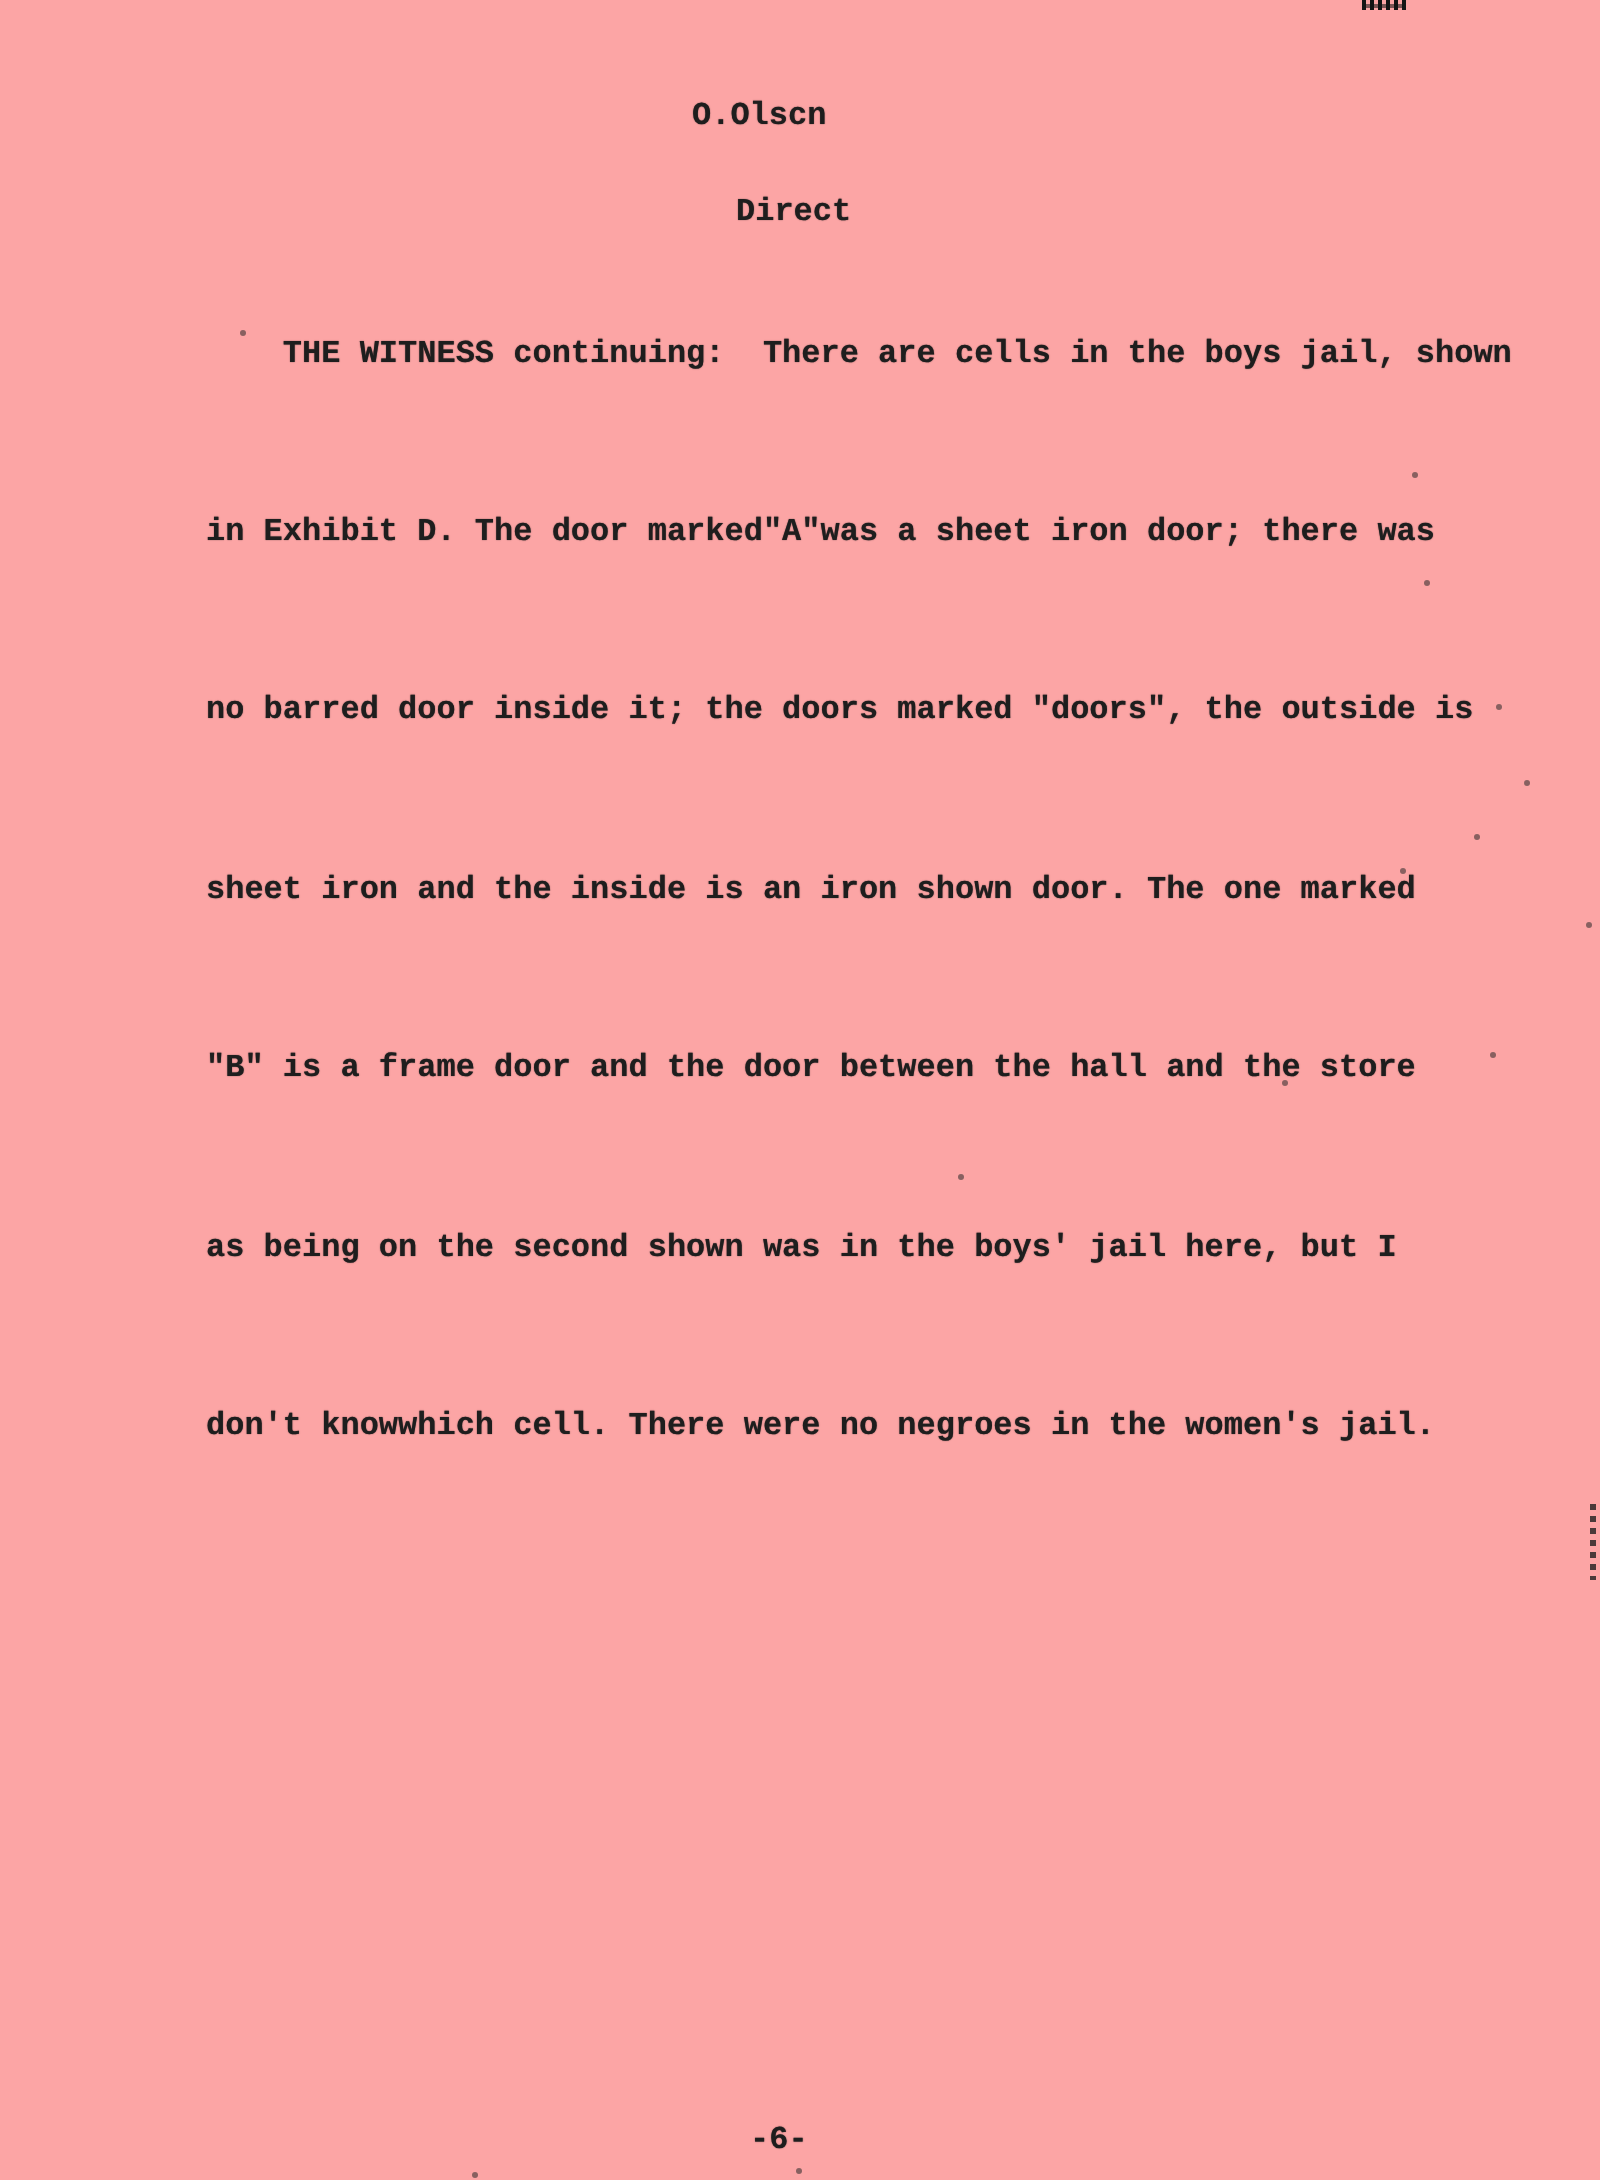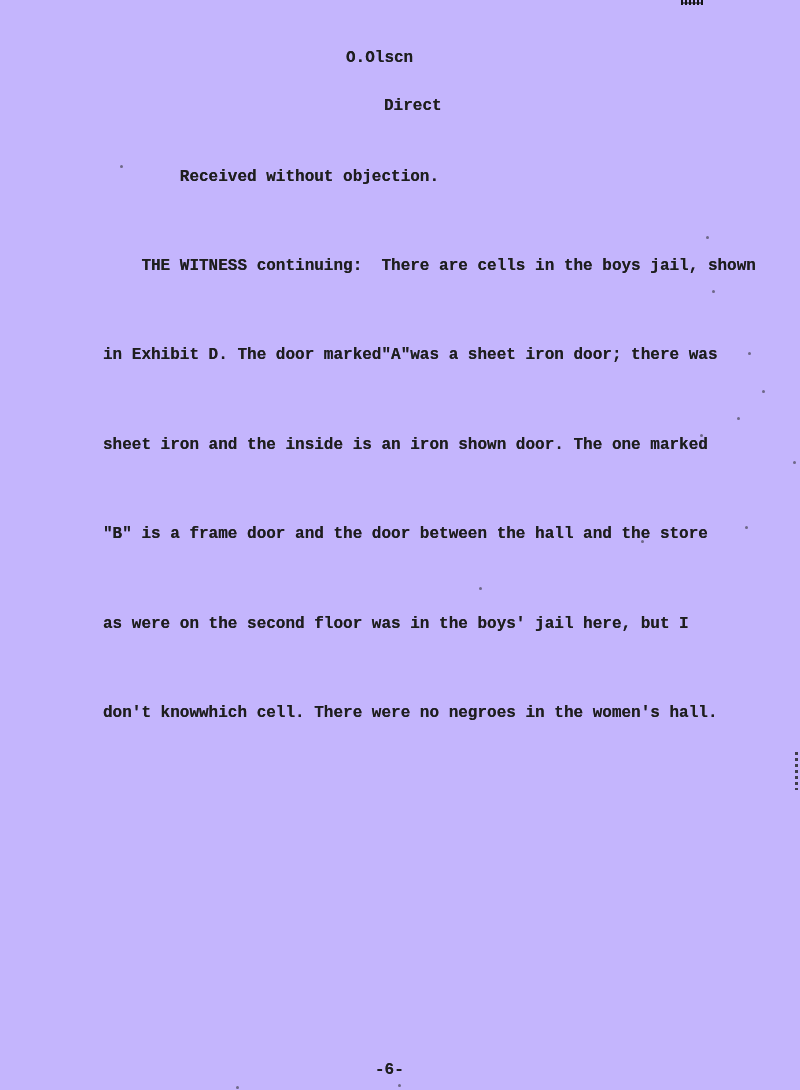--- a/index.html
+++ b/index.html
@@ -4,21 +4,21 @@
 <style>
   html, body {
     margin: 0;
     padding: 0;
     background: #ffffff;
   }
   .page {
     position: relative;
     width: 800px;
     height: 1090px;
-    background: #c4b5fd;
+    background: #fca5a5;
     overflow: hidden;
     font-family: "Liberation Mono", "DejaVu Sans Mono", monospace;
     color: #1e1e1e;
   }
   
   .body-text {
     position: absolute;
     left: 103px;
     top: 103px;
     width: 680px;
@@ -34,21 +34,21 @@
   .header {
     position: absolute;
     left: 346px;
     top: 18px;
     font-size: 16px;
     font-weight: bold;
     line-height: 16px;
     white-space: pre;
     text-shadow: 0 0 0.6px rgba(20,20,20,0.75);
   }
-  .header .h-line2 { margin-left: 38px; }
+  .header .h-line2 { margin-left: 22px; }
   
   .page-number {
     position: absolute;
     left: 375px;
     top: 1061px;
     font-size: 16px;
     font-weight: bold;
     white-space: pre;
     text-shadow: 0 0 0.6px rgba(20,20,20,0.75);
   }
@@ -85,27 +85,27 @@
 <div class="page">
 
   <div class="corner-mark"></div>
 
   <div class="header">
     <div class="h-line1">O.Olscn</div>
     <div class="h-line2">Direct</div>
   </div>
 
   <div class="body-text">
-    <div class="line">        Received without objection.</div>
     <div class="line">    THE WITNESS continuing:  There are cells in the boys jail, shown</div>
     <div class="line">in Exhibit D. The door marked"A"was a sheet iron door; there was</div>
+    <div class="line">no barred door inside it; the doors marked "doors", the outside is</div>
     <div class="line">sheet iron and the inside is an iron shown door. The one marked</div>
     <div class="line">"B" is a frame door and the door between the hall and the store</div>
-    <div class="line">as were on the second floor was in the boys' jail here, but I</div>
-    <div class="line">don't knowwhich cell. There were no negroes in the women's hall.</div>
+    <div class="line">as being on the second shown was in the boys' jail here, but I</div>
+    <div class="line">don't knowwhich cell. There were no negroes in the women's jail.</div>
     
     
     
     
     
     
     
     
     
     

